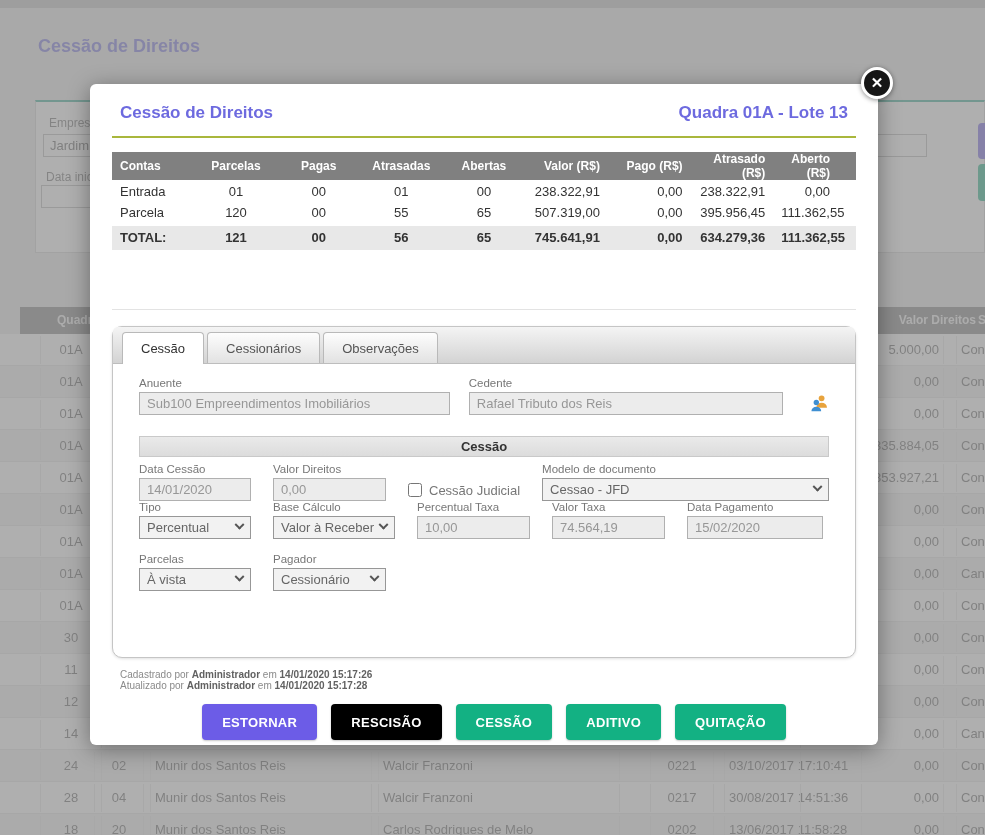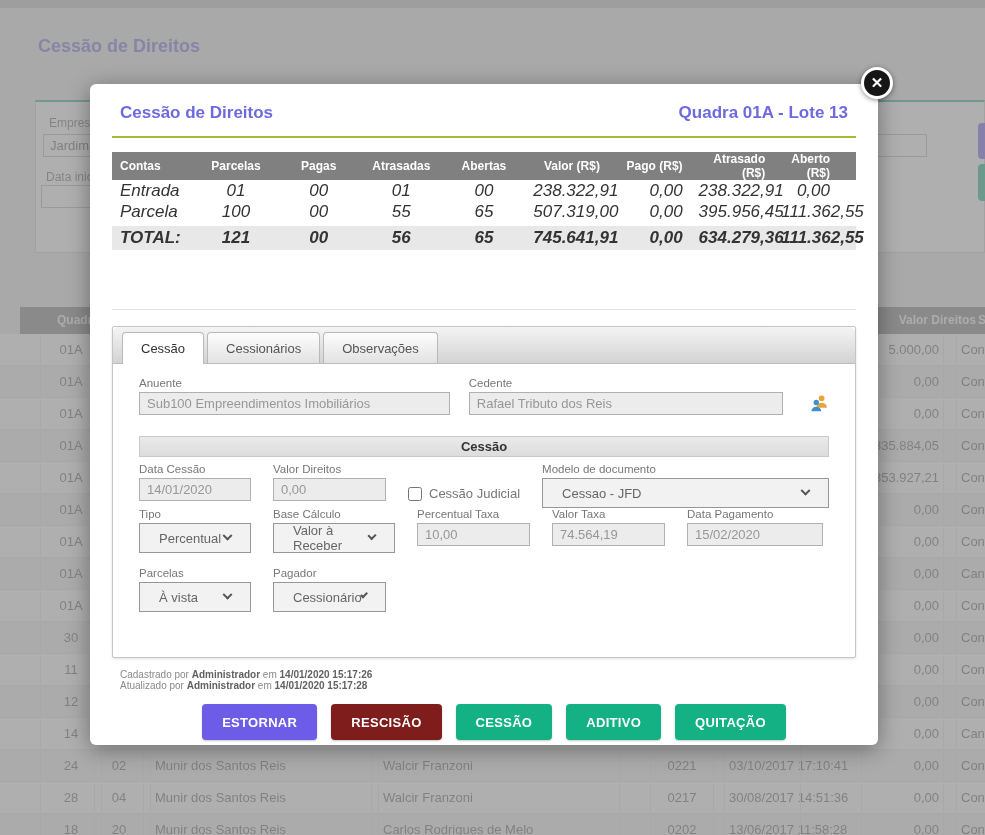--- a/index.html
+++ b/index.html
@@ -46,39 +46,39 @@
   .close-btn { position:absolute; z-index:11; left:861px; top:67px; width:32px; height:32px;
     background:#161616; border:3px solid #fff; border-radius:50%; box-shadow:0 1px 5px rgba(0,0,0,.45);
     color:#fff; font-size:15px; font-weight:bold; text-align:center; line-height:26px; cursor:pointer; }
   .m-titlerow { display:flex; justify-content:space-between; padding:0 8px; margin-top:19px; }
   .m-title, .m-subtitle { font-size:17px; font-weight:bold; color:#6d6adf; }
   .olive-hr { margin-top:13px; border:0; border-top:2px solid #a9b73c; }
   .thin-hr { margin-top:59px; border:0; border-top:1px solid #e3e3e3; }
 
   table.summary { margin-top:14px; width:744px; border-collapse:collapse; table-layout:fixed; }
   table.summary th { background:#808080; color:#fff; font-size:12px; font-weight:bold; height:21px; padding:0 8px; }
-  table.summary td { font-size:17px; color:#333; height:22px; padding:0 8px;font-style:italic; }
+  table.summary td { font-size:13px; color:#333; height:22px; padding:0 8px; }
   table.summary .al { text-align:left; } table.summary .ac { text-align:center; } table.summary .ar { text-align:right; }
   table.summary td.last, table.summary th.last { padding-right:26px; }
   table.summary tr.total td { background:#e8e8e8; font-weight:bold; height:26px; border-top:3px solid #fff; }
 
-  .tabbox { margin-top:16px; height:332px; border:1px solid #c5c5c5; border-radius:2px; background:#fff;
+  .tabbox { margin-top:16px; height:332px; border:1px solid #c5c5c5; border-radius:10px; background:#fff;
     box-shadow:0 1px 3px rgba(0,0,0,.12); }
   .tabbar { height:37px; background:linear-gradient(#f4f4f4,#d3d3d3); border-bottom:1px solid #bdbdbd;
     border-radius:5px 5px 0 0; padding:5px 0 0 9px; }
   .tab { display:inline-block; height:31px; line-height:31px; padding:0 18px; margin-right:3px;
     font-size:13px; color:#555; border:1px solid #b9b9b9; border-bottom:none; border-radius:4px 4px 0 0;
     background:linear-gradient(#fdfdfd,#e2e2e2); cursor:pointer; }
   .tab.active { background:#fff; color:#333; position:relative; height:32px; }
   .tabcontent { padding:13px 26px 0 26px; }
   .flabel { font-size:11.5px; color:#777; margin-bottom:3px; }
   .tinput { display:block; height:23px; width:100%; background:#ececec; border:1px solid #b0b0b0;
     color:#979797; font-size:13px; padding:0 7px; font-family:"Liberation Sans",sans-serif; }
-  .fsel { height:30px; background:#f2f2f2; border:1px solid #979797; color:#666; font-size:13px;
-    padding:0 19px; display:flex; align-items:center; justify-content:space-between; cursor:pointer; }
+  .fsel { height:23px; background:#f2f2f2; border:1px solid #979797; color:#666; font-size:13px;
+    padding:0 7px; display:flex; align-items:center; justify-content:space-between; cursor:pointer; }
   .chev { width:7px; height:7px; border-right:2px solid #555; border-bottom:2px solid #555;
     transform:rotate(45deg) translate(-2px,-2px); }
   .frow { display:flex; gap:22px; }
   .secbar { margin-top:21px; height:21px; background:linear-gradient(#eaeaea,#dcdcdc); border:1px solid #c9c9c9;
     text-align:center; font-size:13px; font-weight:bold; color:#333; line-height:19px; }
   .secbar + .frow { margin-top:6px; }
   .chkgroup { display:flex; align-items:center; gap:7px; margin-top:16px; font-size:13px; color:#777; }
   .chkgroup input { width:14px; height:14px; }
   .ped-icon { width:19px; height:20px; margin-left:5px; align-self:flex-end; margin-bottom:2px; cursor:pointer; }
 
@@ -243,21 +243,21 @@
             <td class="ac">00</td>
             <td class="ac">01</td>
             <td class="ac">00</td>
             <td class="ar">238.322,91</td>
             <td class="ar">0,00</td>
             <td class="ar">238.322,91</td>
             <td class="ar last">0,00</td>
           </tr>
           <tr>
             <td class="al">Parcela</td>
-            <td class="ac">100</td>
+            <td class="ac">120</td>
             <td class="ac">00</td>
             <td class="ac">55</td>
             <td class="ac">65</td>
             <td class="ar">507.319,00</td>
             <td class="ar">0,00</td>
             <td class="ar">395.956,45</td>
             <td class="ar last">111.362,55</td>
           </tr>
           <tr class="total">
             <td class="al">TOTAL:</td>
@@ -378,21 +378,21 @@
       <div>
         <span>Atualizado por</span>
         <b>Administrador</b>
         <span>em</span>
         <b>14/01/2020 15:17:28</b>
       </div>
     </div>
 
     <div class="btnrow" id="btnrow">
         <button class="mbtn" style="background: rgb(108, 92, 231); margin-left: 20px;">ESTORNAR</button>
-        <button class="mbtn" style="background: #7f1d1d;">RESCISÃO</button>
+        <button class="mbtn" style="background: #000000;">RESCISÃO</button>
         <button class="mbtn" style="background: rgb(19, 177, 131);">CESSÃO</button>
         <button class="mbtn" style="background: rgb(19, 177, 131);">ADITIVO</button>
         <button class="mbtn" style="background: rgb(19, 177, 131);">QUITAÇÃO</button>
       </div>
   </div>
 
   <div class="close-btn">✕</div>
 </div>
 
 </body></html>

